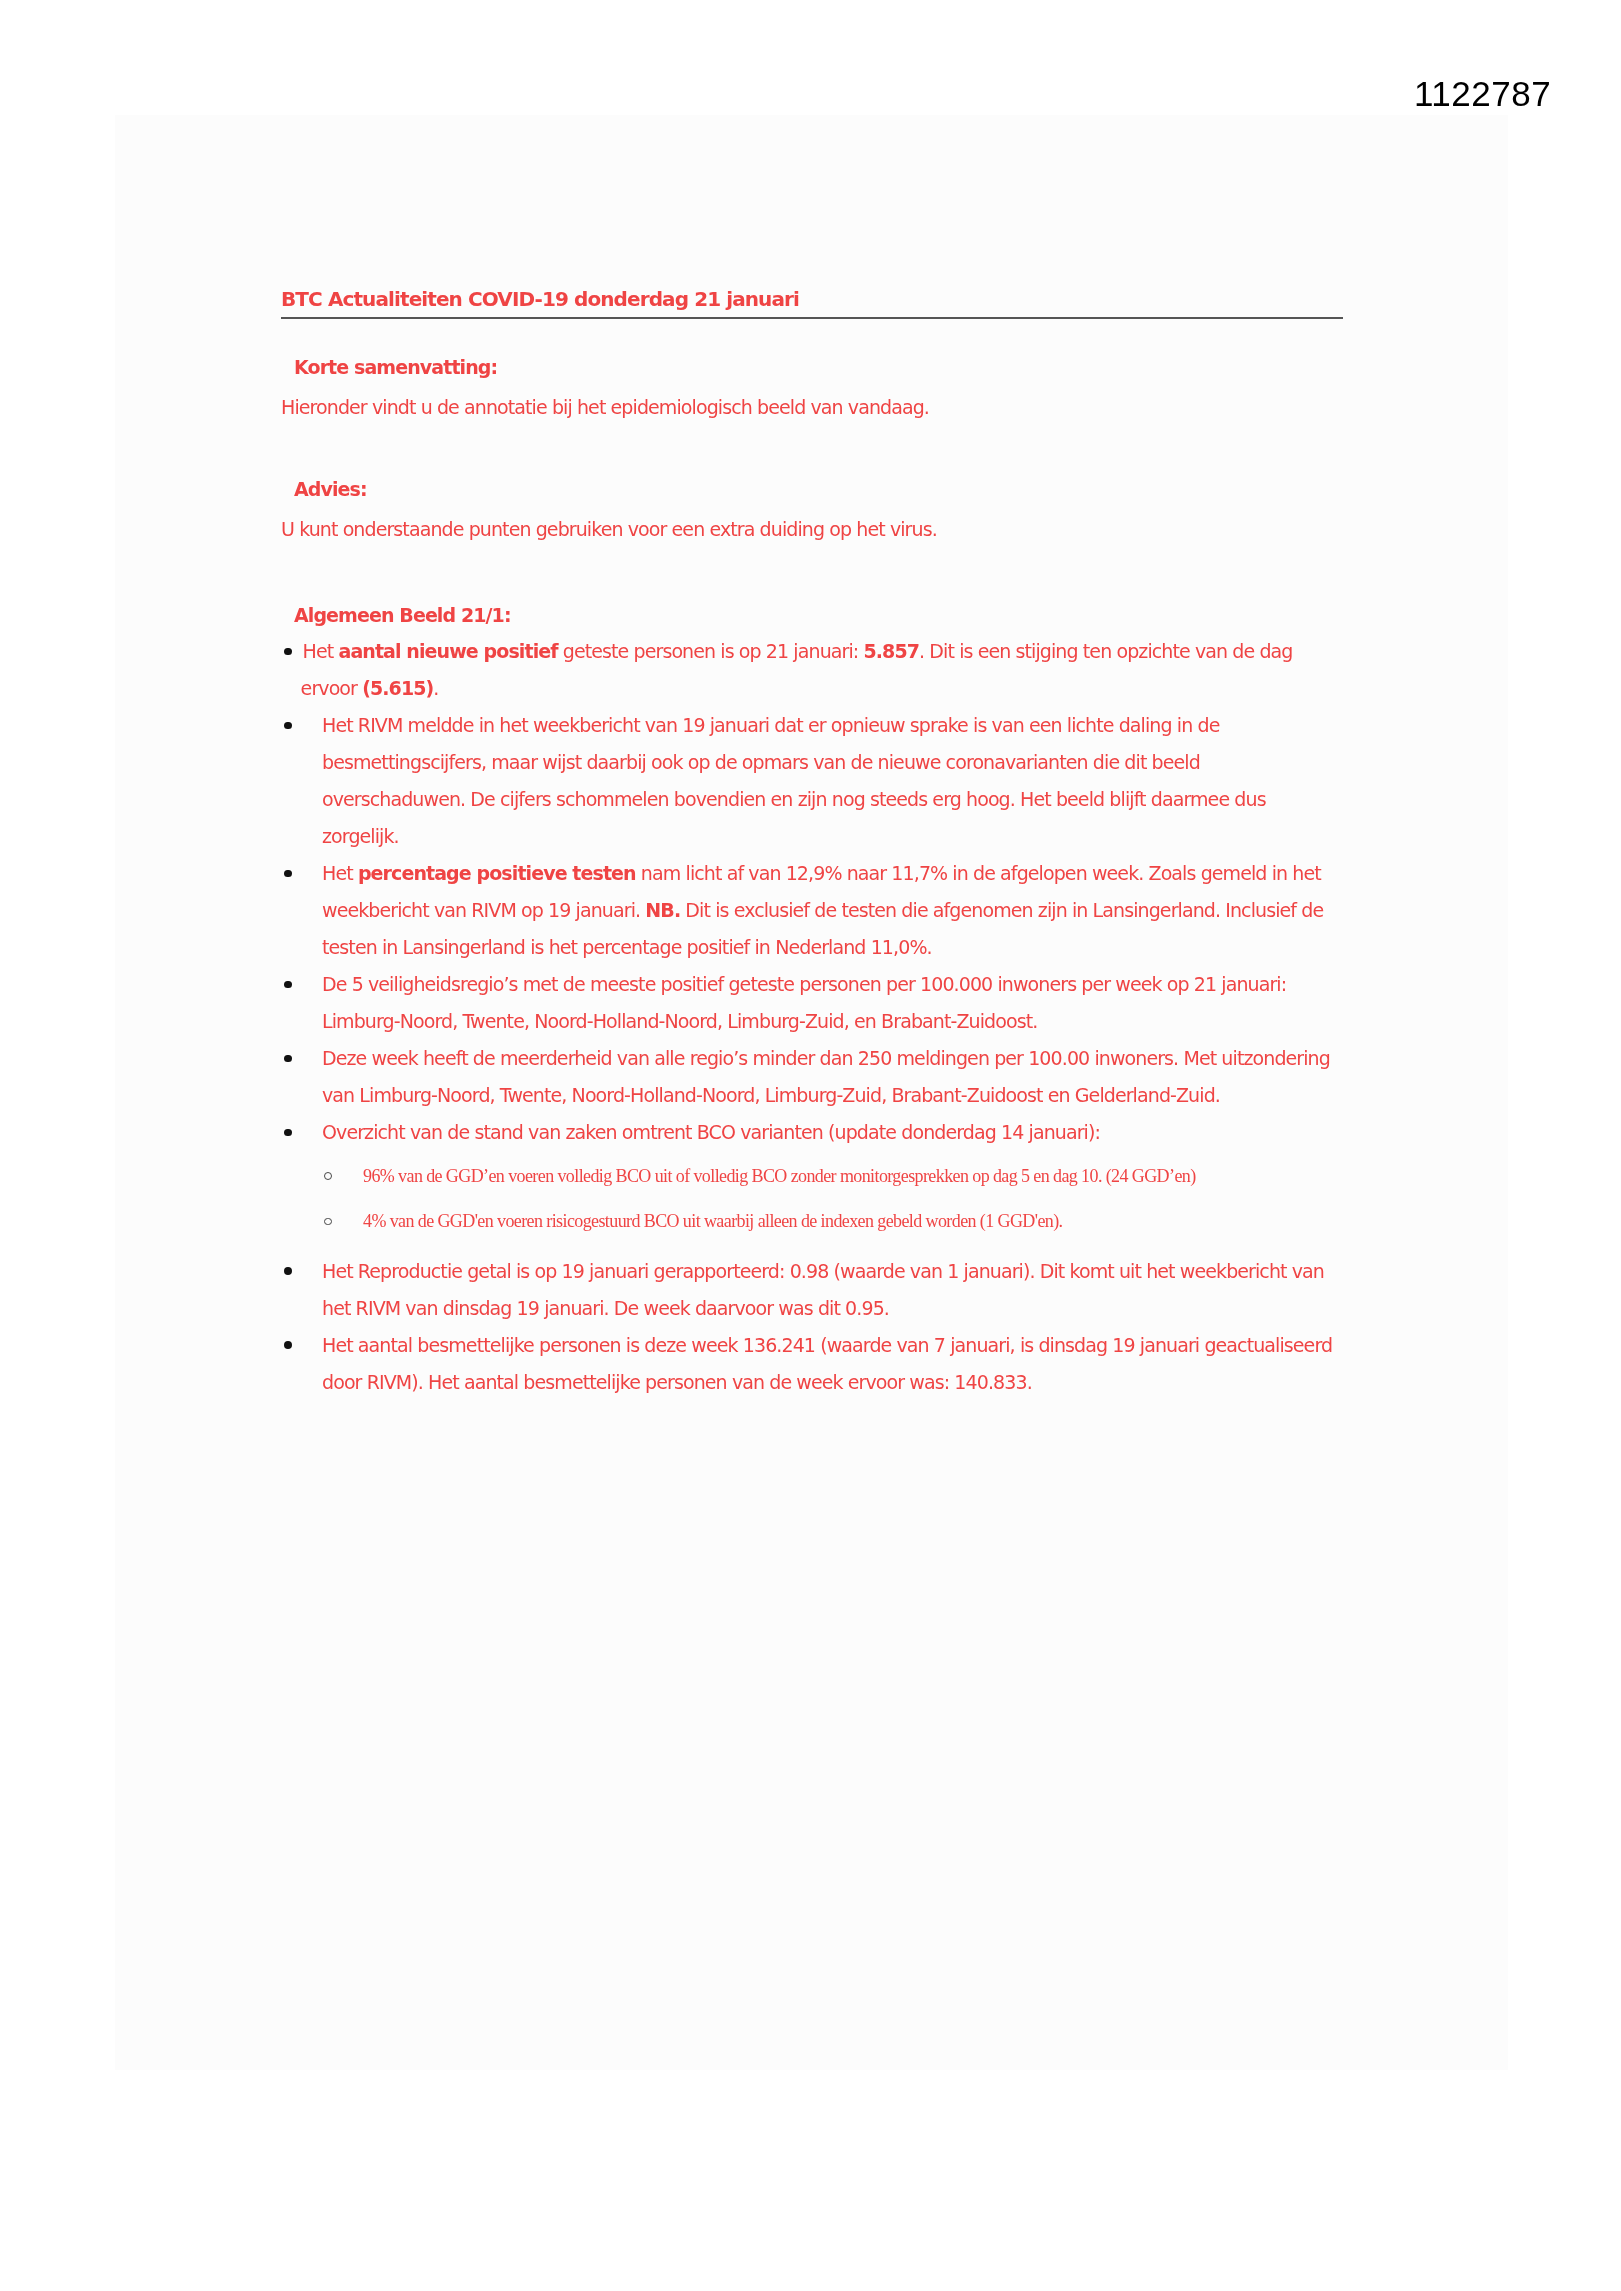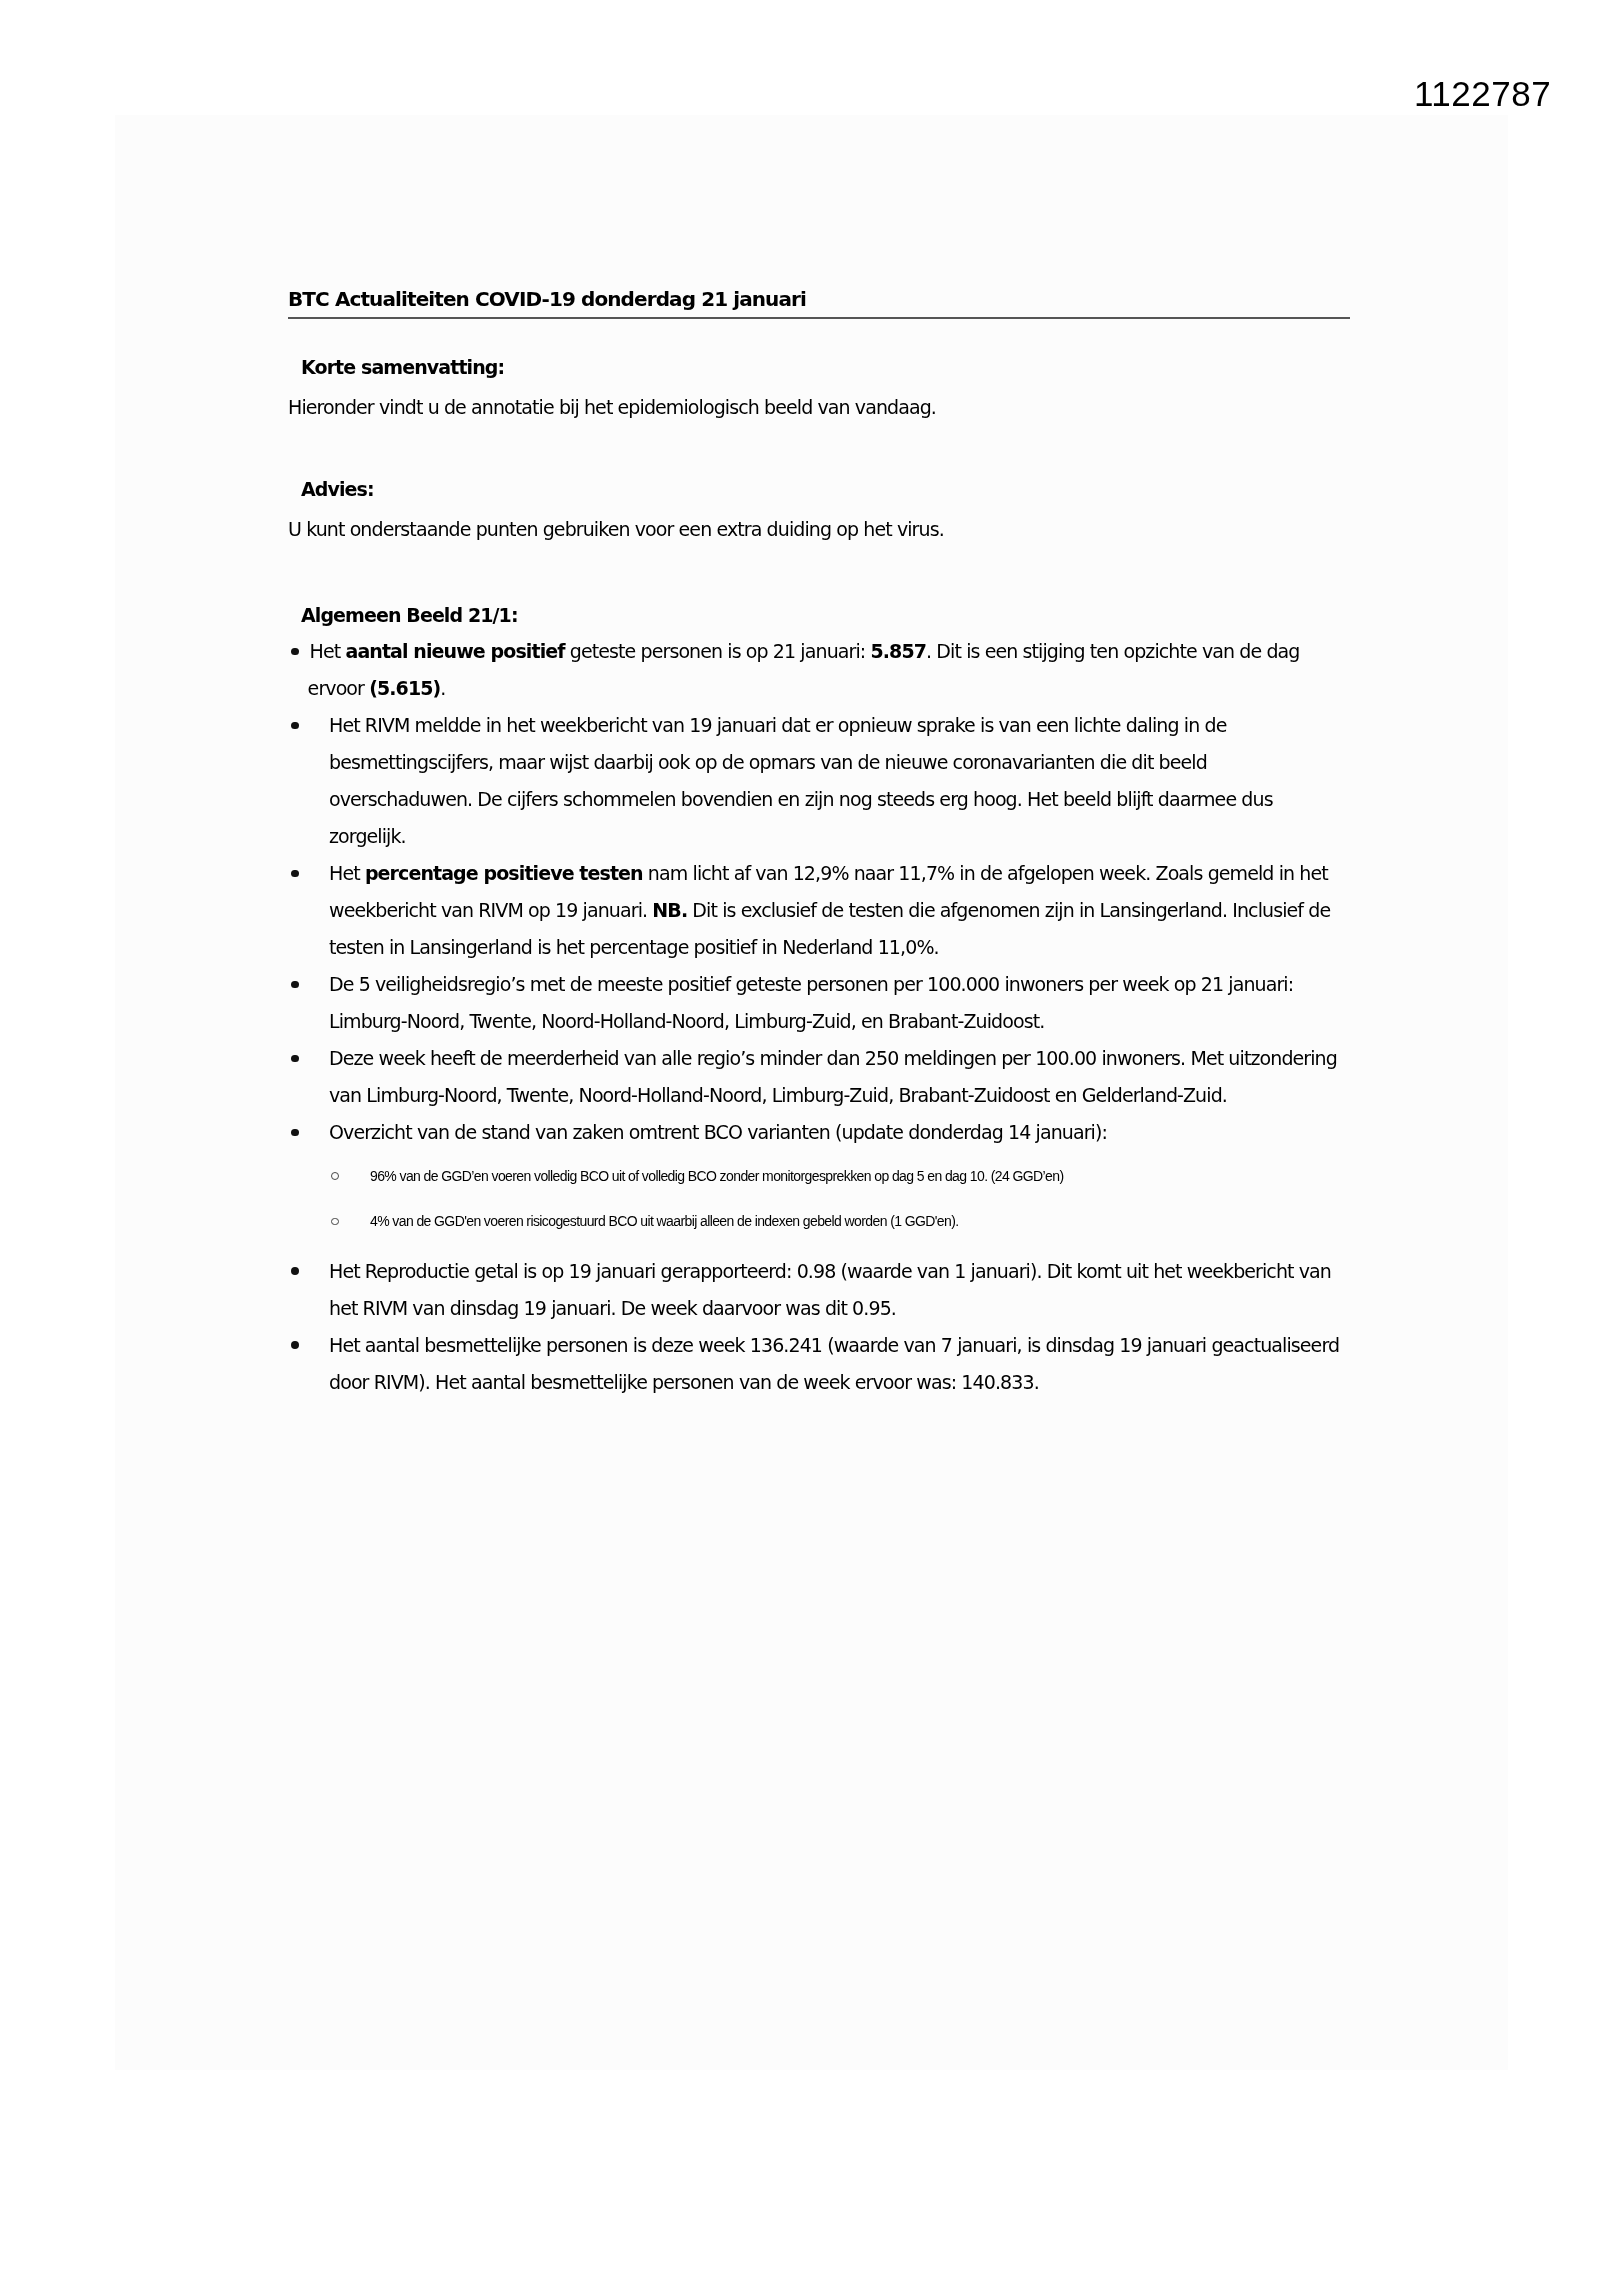--- a/index.html
+++ b/index.html
@@ -11,22 +11,22 @@
       position: absolute; left: 115px; top: 115px; width: 1393px; height: 1955px;
       background: #fcfcfc;
     }
     .doc-id {
       position: absolute; left: 1414px; top: 74px;
       font-family: "Liberation Sans", sans-serif; font-size: 35px; color: #000;
       letter-spacing: 0.5px;
       text-align: center;
     }
     .content {
-      position: absolute; left: 288px; top: 286px; width: 1059px;
-      font-family: "DejaVu Sans", sans-serif; font-size: 19px; color: #000000;
+      position: absolute; left: 281px; top: 286px; width: 1059px;
+      font-family: "DejaVu Sans", sans-serif; font-size: 19px; color: #ef4444;
       letter-spacing: -0.9px; word-spacing: 0px;
     }
     .title {
       font-weight: bold; font-size: 20px; line-height: 27.4px; margin: 0;
     }
     .rule {
       height: 2px; background: #555; width: 1062px; margin-top: 3.9px;
     }
     .section-h { font-weight: bold; margin: 13px; line-height: 27.4px; }
     .p { margin: 0; line-height: 27.4px; }
@@ -37,21 +37,21 @@
     ul.bullets > li {
       position: relative; padding-left: 41px; line-height: 37px; margin-bottom: 0;
     }
     ul.bullets > li .bul {
       position: absolute; left: 2.9px; top: 14.7px; width: 7.8px; height: 7.8px;
       background: #111; border-radius: 50%;
     }
     b { font-weight: bold; }
     ul.sub {
       list-style: none; margin: 11.8px 0 7.8px 0; padding: 0;
-      font-family: Liberation Sans, sans-serif; font-size: 14px; letter-spacing: -0.6px;
+      font-family: Liberation Serif, serif; font-size: 18px; letter-spacing: -0.6px;
     }
     ul.sub > li {
       position: relative; padding-left: 82px; line-height: 26.5px; margin-bottom: 18.6px;
     }
     ul.sub > li .circ {
       position: absolute; left: 43px; top: 9.8px; width: 5.9px; height: 5.9px;
       border: 1.3px solid #444; border-radius: 50%;
     }
   </style>
 </head>

